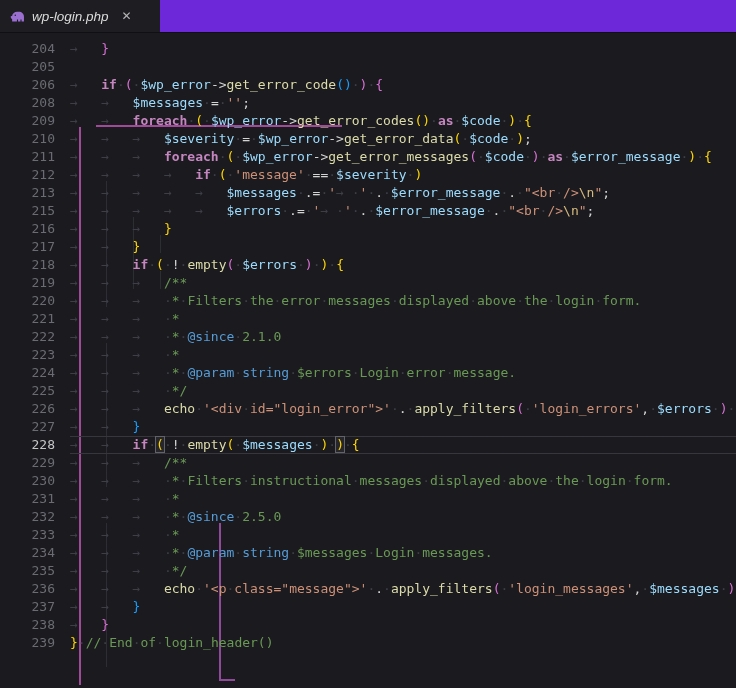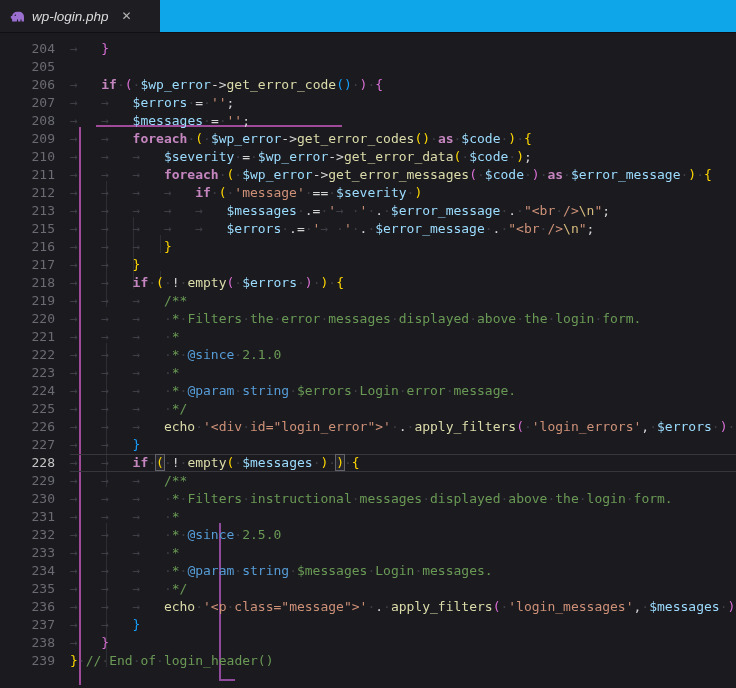--- a/index.html
+++ b/index.html
@@ -1,20 +1,20 @@
 <!DOCTYPE html>
 <html><head>
 <meta charset="utf-8">
 <style>
   html,body{margin:0;padding:0;background:#1a1a1f;width:736px;height:688px;overflow:hidden;}
   *{box-sizing:border-box;}
   .mono{font-family:"DejaVu Sans Mono",monospace;}
 
   
-  .tabbar{height:33px;background:#0ea5e9;display:flex;align-items:stretch;border-bottom:1px solid #101014;}
+  .tabbar{height:33px;background:#6d28d9;display:flex;align-items:stretch;border-bottom:1px solid #101014;}
   .tab{display:flex;align-items:center;gap:7px;padding:0 12px 0 10px;background:#1d1d22;min-width:160px;cursor:pointer;}
   .tab .ttitle{font-family:"Liberation Sans",sans-serif;font-style:italic;font-size:13.5px;color:#dcdcdc;}
   .tab .tclose{font-family:"DejaVu Sans",sans-serif;font-size:12px;color:#b6b6b6;margin-left:6px;}
   .ticon{display:flex;align-items:center;}
 
   
   .editor{position:relative;height:655px;padding-top:7px;font-size:13px;line-height:18px;}
   .guide{position:absolute;width:1px;background:#2d2d34;z-index:0;}
   .guide.pink{background:#a04a9a;width:1.5px;}
   .guide.purple{background:#8f4a9b;width:1.5px;}
@@ -61,21 +61,20 @@
   <div class="guide" style="left:106px;top:310px;height:144px;"></div>
   <div class="guide" style="left:106px;top:490px;height:144px;"></div>
   <div class="guide" style="left:133px;top:184px;height:72px;"></div>
   <div class="guide" style="left:160px;top:202px;height:18px;"></div>
   <div class="guide" style="left:160px;top:238px;height:18px;"></div>
 
   <div id="lines">
       <div class="line"><span class="num">204</span><span class="code"><span class="tab-ind">→</span><span class="b2">}</span></span></div>
       <div class="line"><span class="num">205</span><span class="code"></span></div>
       <div class="line"><span class="num">206</span><span class="code"><span class="tab-ind">→</span><span class="k">if</span><span class="w">·</span><span class="b2">(</span><span class="w">·</span><span class="v">$wp_error</span><span class="o">-&gt;</span><span class="f">get_error_code</span><span class="b3">()</span><span class="w">·</span><span class="b2">)</span><span class="w">·</span><span class="b2">{</span></span></div>
-      <div class="line"><span class="num">207</span><span class="code"><span class="tab-ind">→</span><span class="tab-ind">→</span><span class="v">$errors</span><span class="w">·</span><span class="o">=</span><span class="w">·</span><span class="s">''</span><span class="o">;</span></span></div>
       <div class="line"><span class="num">208</span><span class="code"><span class="tab-ind">→</span><span class="tab-ind">→</span><span class="v">$messages</span><span class="w">·</span><span class="o">=</span><span class="w">·</span><span class="s">''</span><span class="o">;</span></span></div>
       <div class="line"><span class="num">209</span><span class="code"><span class="tab-ind">→</span><span class="tab-ind">→</span><span class="k">foreach</span><span class="w">·</span><span class="b1">(</span><span class="w">·</span><span class="v">$wp_error</span><span class="o">-&gt;</span><span class="f">get_error_codes</span><span class="b1">()</span><span class="w">·</span><span class="k">as</span><span class="w">·</span><span class="v">$code</span><span class="w">·</span><span class="b1">)</span><span class="w">·</span><span class="b1">{</span></span></div>
       <div class="line"><span class="num">210</span><span class="code"><span class="tab-ind">→</span><span class="tab-ind">→</span><span class="tab-ind">→</span><span class="v">$severity</span><span class="w">·</span><span class="o">=</span><span class="w">·</span><span class="v">$wp_error</span><span class="o">-&gt;</span><span class="f">get_error_data</span><span class="b1">(</span><span class="w">·</span><span class="v">$code</span><span class="w">·</span><span class="b1">)</span><span class="o">;</span></span></div>
       <div class="line"><span class="num">211</span><span class="code"><span class="tab-ind">→</span><span class="tab-ind">→</span><span class="tab-ind">→</span><span class="k">foreach</span><span class="w">·</span><span class="b1">(</span><span class="w">·</span><span class="v">$wp_error</span><span class="o">-&gt;</span><span class="f">get_error_messages</span><span class="b2">(</span><span class="w">·</span><span class="v">$code</span><span class="w">·</span><span class="b2">)</span><span class="w">·</span><span class="k">as</span><span class="w">·</span><span class="v">$error_message</span><span class="w">·</span><span class="b1">)</span><span class="w">·</span><span class="b1">{</span></span></div>
       <div class="line"><span class="num">212</span><span class="code"><span class="tab-ind">→</span><span class="tab-ind">→</span><span class="tab-ind">→</span><span class="tab-ind">→</span><span class="k">if</span><span class="w">·</span><span class="b1">(</span><span class="w">·</span><span class="s">'message'</span><span class="w">·</span><span class="o">==</span><span class="w">·</span><span class="v">$severity</span><span class="w">·</span><span class="b1">)</span></span></div>
       <div class="line"><span class="num">213</span><span class="code"><span class="tab-ind">→</span><span class="tab-ind">→</span><span class="tab-ind">→</span><span class="tab-ind">→</span><span class="tab-ind">→</span><span class="v">$messages</span><span class="w">·</span><span class="o">.=</span><span class="w">·</span><span class="s">'</span><span class="tab-in">→</span><span class="w">·</span><span class="s">'</span><span class="w">·</span><span class="o">.</span><span class="w">·</span><span class="v">$error_message</span><span class="w">·</span><span class="o">.</span><span class="w">·</span><span class="s">"&lt;br</span><span class="w">·</span><span class="s">/&gt;</span><span class="e">\n</span><span class="s">"</span><span class="o">;</span></span></div>
       <div class="line"><span class="num">215</span><span class="code"><span class="tab-ind">→</span><span class="tab-ind">→</span><span class="tab-ind">→</span><span class="tab-ind">→</span><span class="tab-ind">→</span><span class="v">$errors</span><span class="w">·</span><span class="o">.=</span><span class="w">·</span><span class="s">'</span><span class="tab-in">→</span><span class="w">·</span><span class="s">'</span><span class="w">·</span><span class="o">.</span><span class="w">·</span><span class="v">$error_message</span><span class="w">·</span><span class="o">.</span><span class="w">·</span><span class="s">"&lt;br</span><span class="w">·</span><span class="s">/&gt;</span><span class="e">\n</span><span class="s">"</span><span class="o">;</span></span></div>
       <div class="line"><span class="num">216</span><span class="code"><span class="tab-ind">→</span><span class="tab-ind">→</span><span class="tab-ind">→</span><span class="b1">}</span></span></div>
       <div class="line"><span class="num">217</span><span class="code"><span class="tab-ind">→</span><span class="tab-ind">→</span><span class="b1">}</span></span></div>
       <div class="line"><span class="num">218</span><span class="code"><span class="tab-ind">→</span><span class="tab-ind">→</span><span class="k">if</span><span class="w">·</span><span class="b1">(</span><span class="w">·</span><span class="o">!</span><span class="w">·</span><span class="f">empty</span><span class="b2">(</span><span class="w">·</span><span class="v">$errors</span><span class="w">·</span><span class="b2">)</span><span class="w">·</span><span class="b1">)</span><span class="w">·</span><span class="b1">{</span></span></div>

